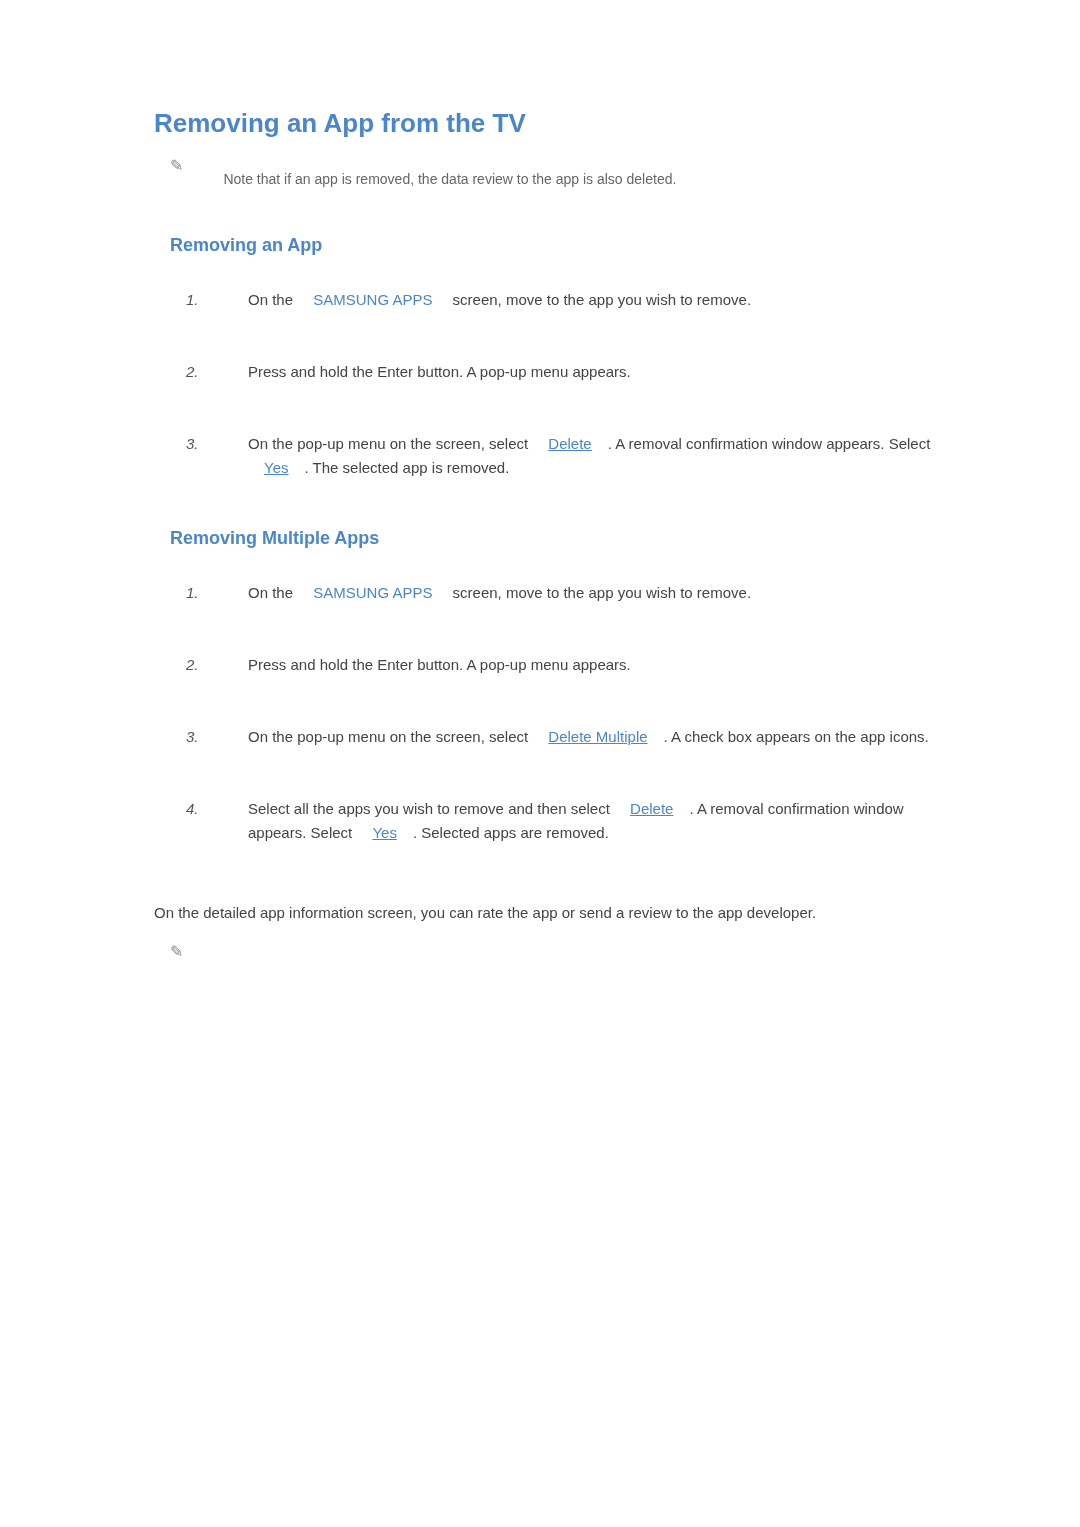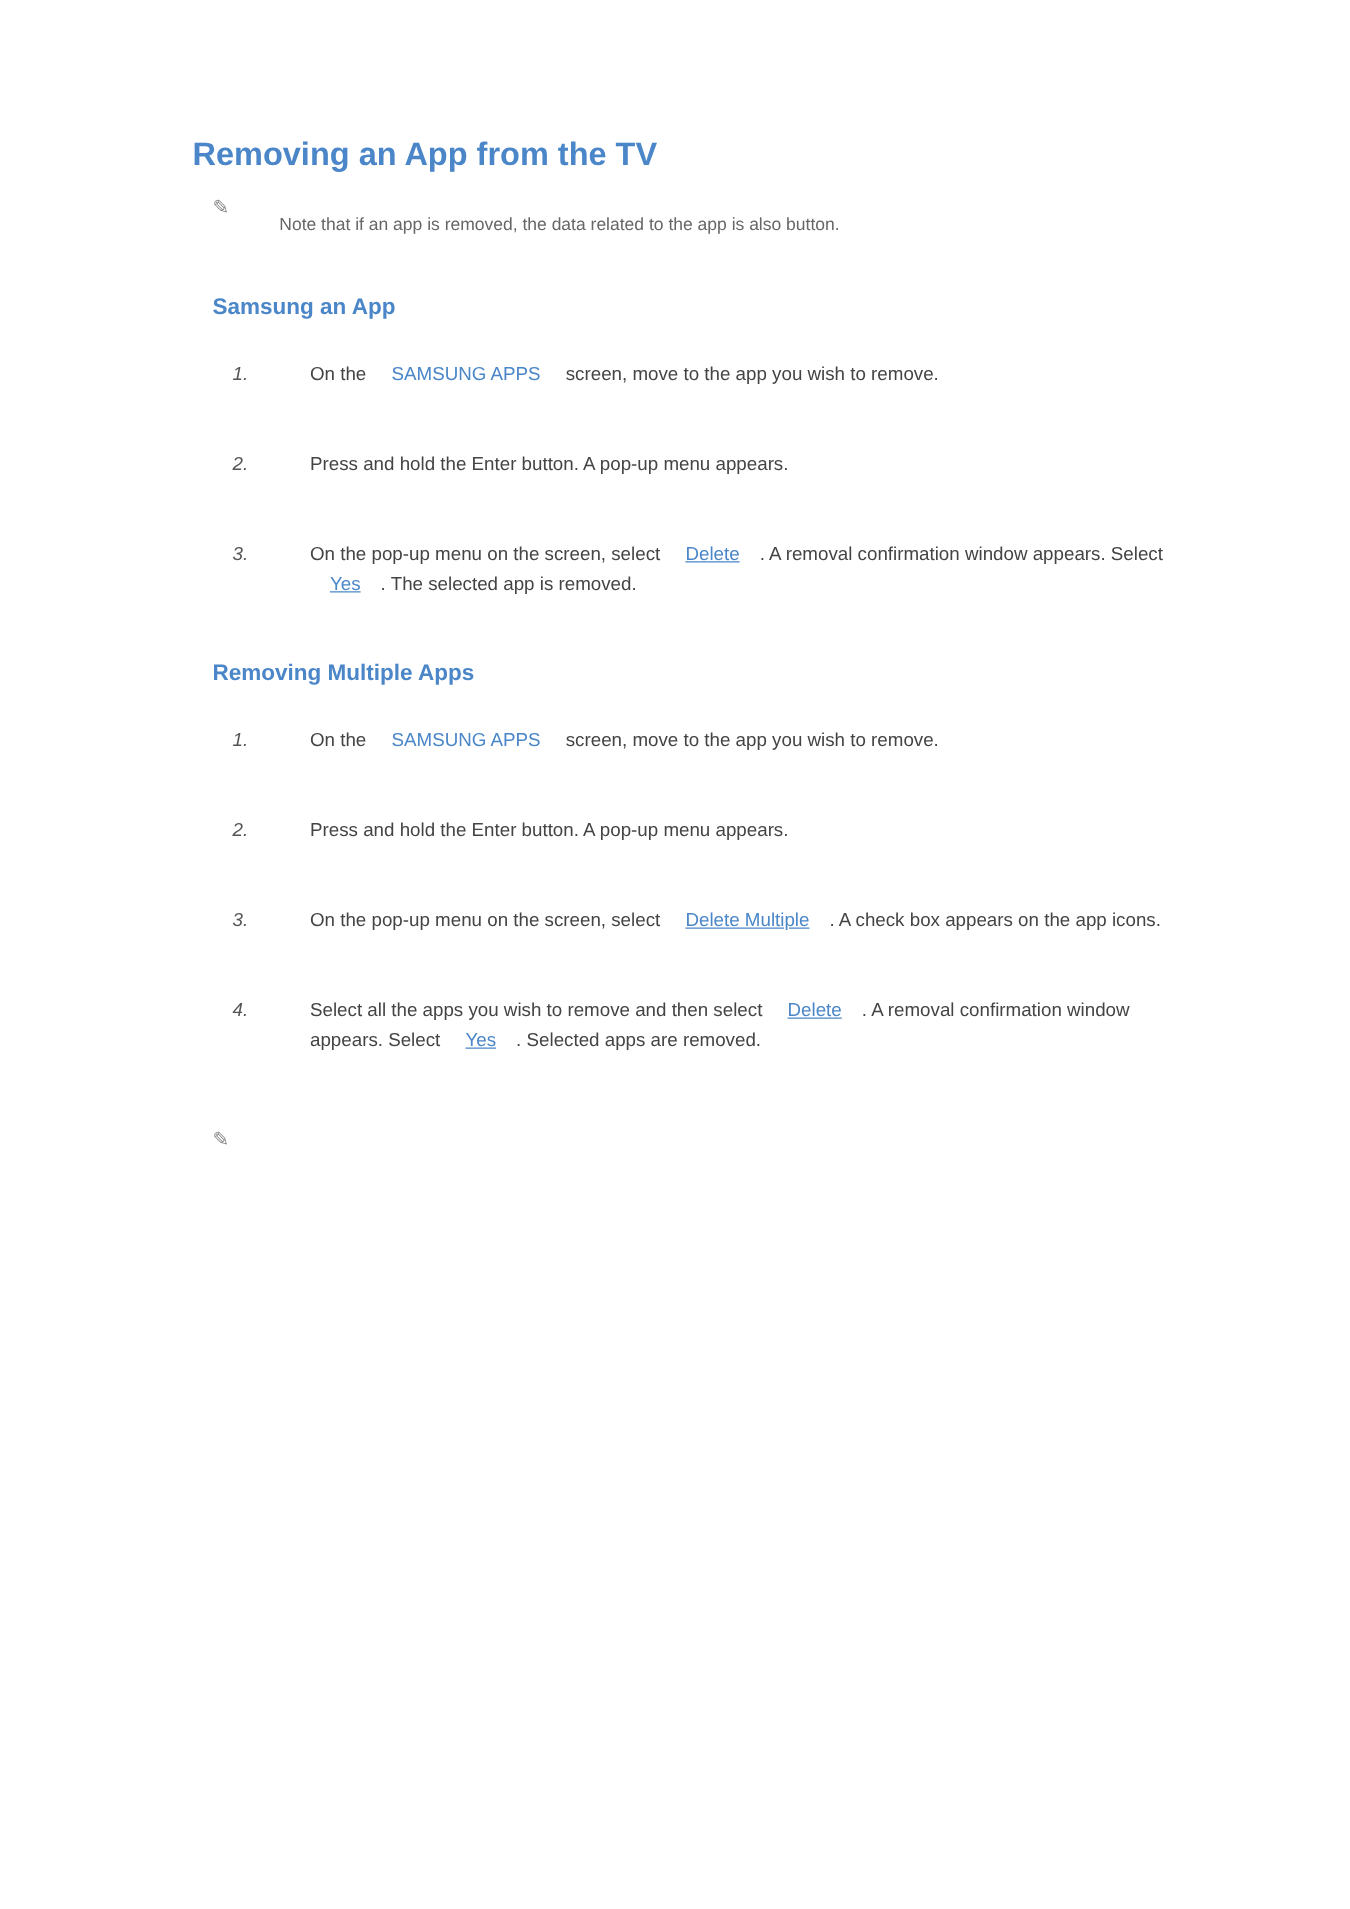--- a/index.html
+++ b/index.html
@@ -106,25 +106,25 @@
 </head>
 <body>
 
 <div>
 
   <div class="section-block">
     <h1 class="section-title">Removing an App from the TV</h1>
 
     <div class="note-row">
       <span class="note-icon">✎</span>
-      <span>Note that if an app is removed, the data related to the app is also button.</span>
+      <span>Note that if an app is removed, the data review to the app is also deleted.</span>
     </div>
 
     <div class="sub-block">
-      <h2 class="subsection-title">Samsung an App</h2>
+      <h2 class="subsection-title">Removing an App</h2>
       <ol class="numbered-list">
         <li>
           <span class="list-number">1.</span>
           <span class="list-content">On the <span class="highlight">SAMSUNG APPS</span> screen, move to the app you wish to remove.</span>
         </li>
         <li>
           <span class="list-number">2.</span>
           <span class="list-content">Press and hold the Enter button. A pop-up menu appears.</span>
         </li>
         <li>
@@ -151,18 +151,19 @@
         </li>
         <li>
           <span class="list-number">4.</span>
           <span class="list-content">Select all the apps you wish to remove and then select <span class="highlight-link">Delete</span>. A removal confirmation window appears. Select <span class="highlight-link">Yes</span>. Selected apps are removed.</span>
         </li>
       </ol>
     </div>
   </div>
 
   <div class="section-block" style="margin-top: 40px;">
+    <p class="body-text">On the detailed app information screen, you can rate the app or send a review to the app developer.</p>
     <div class="note-row">
       <span class="note-icon">✎</span>
     </div>
   </div>
 
 </div>
 
 </body></html>

